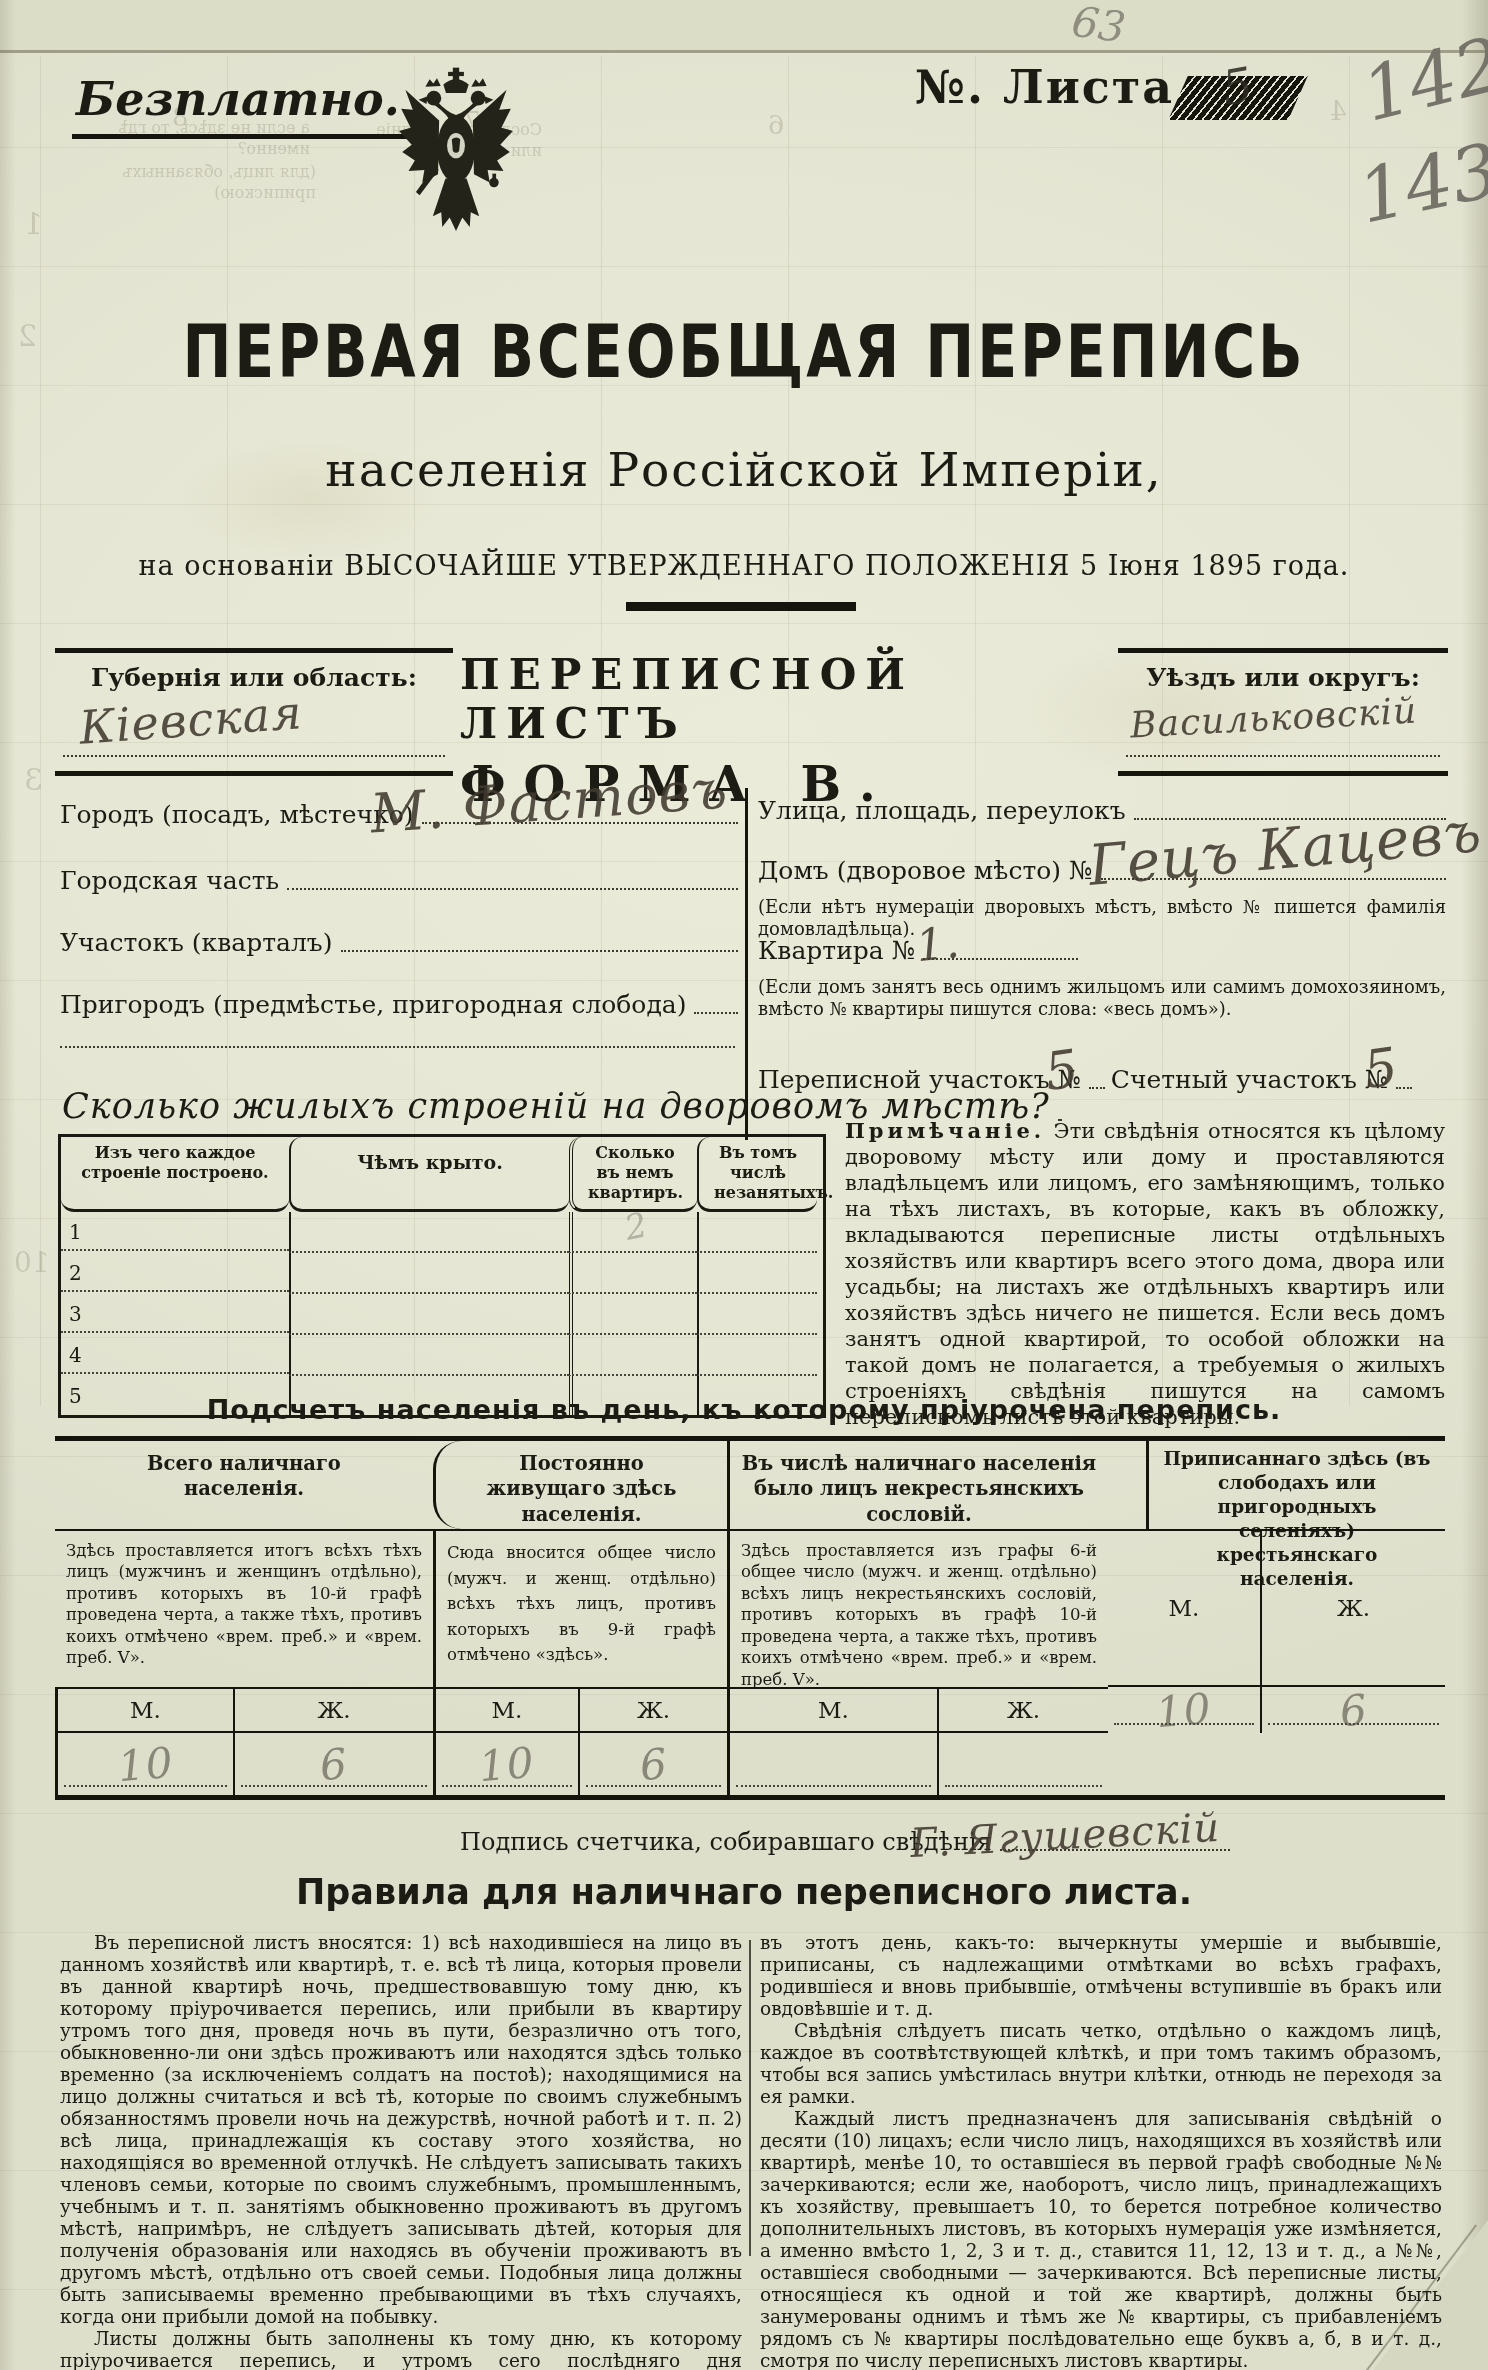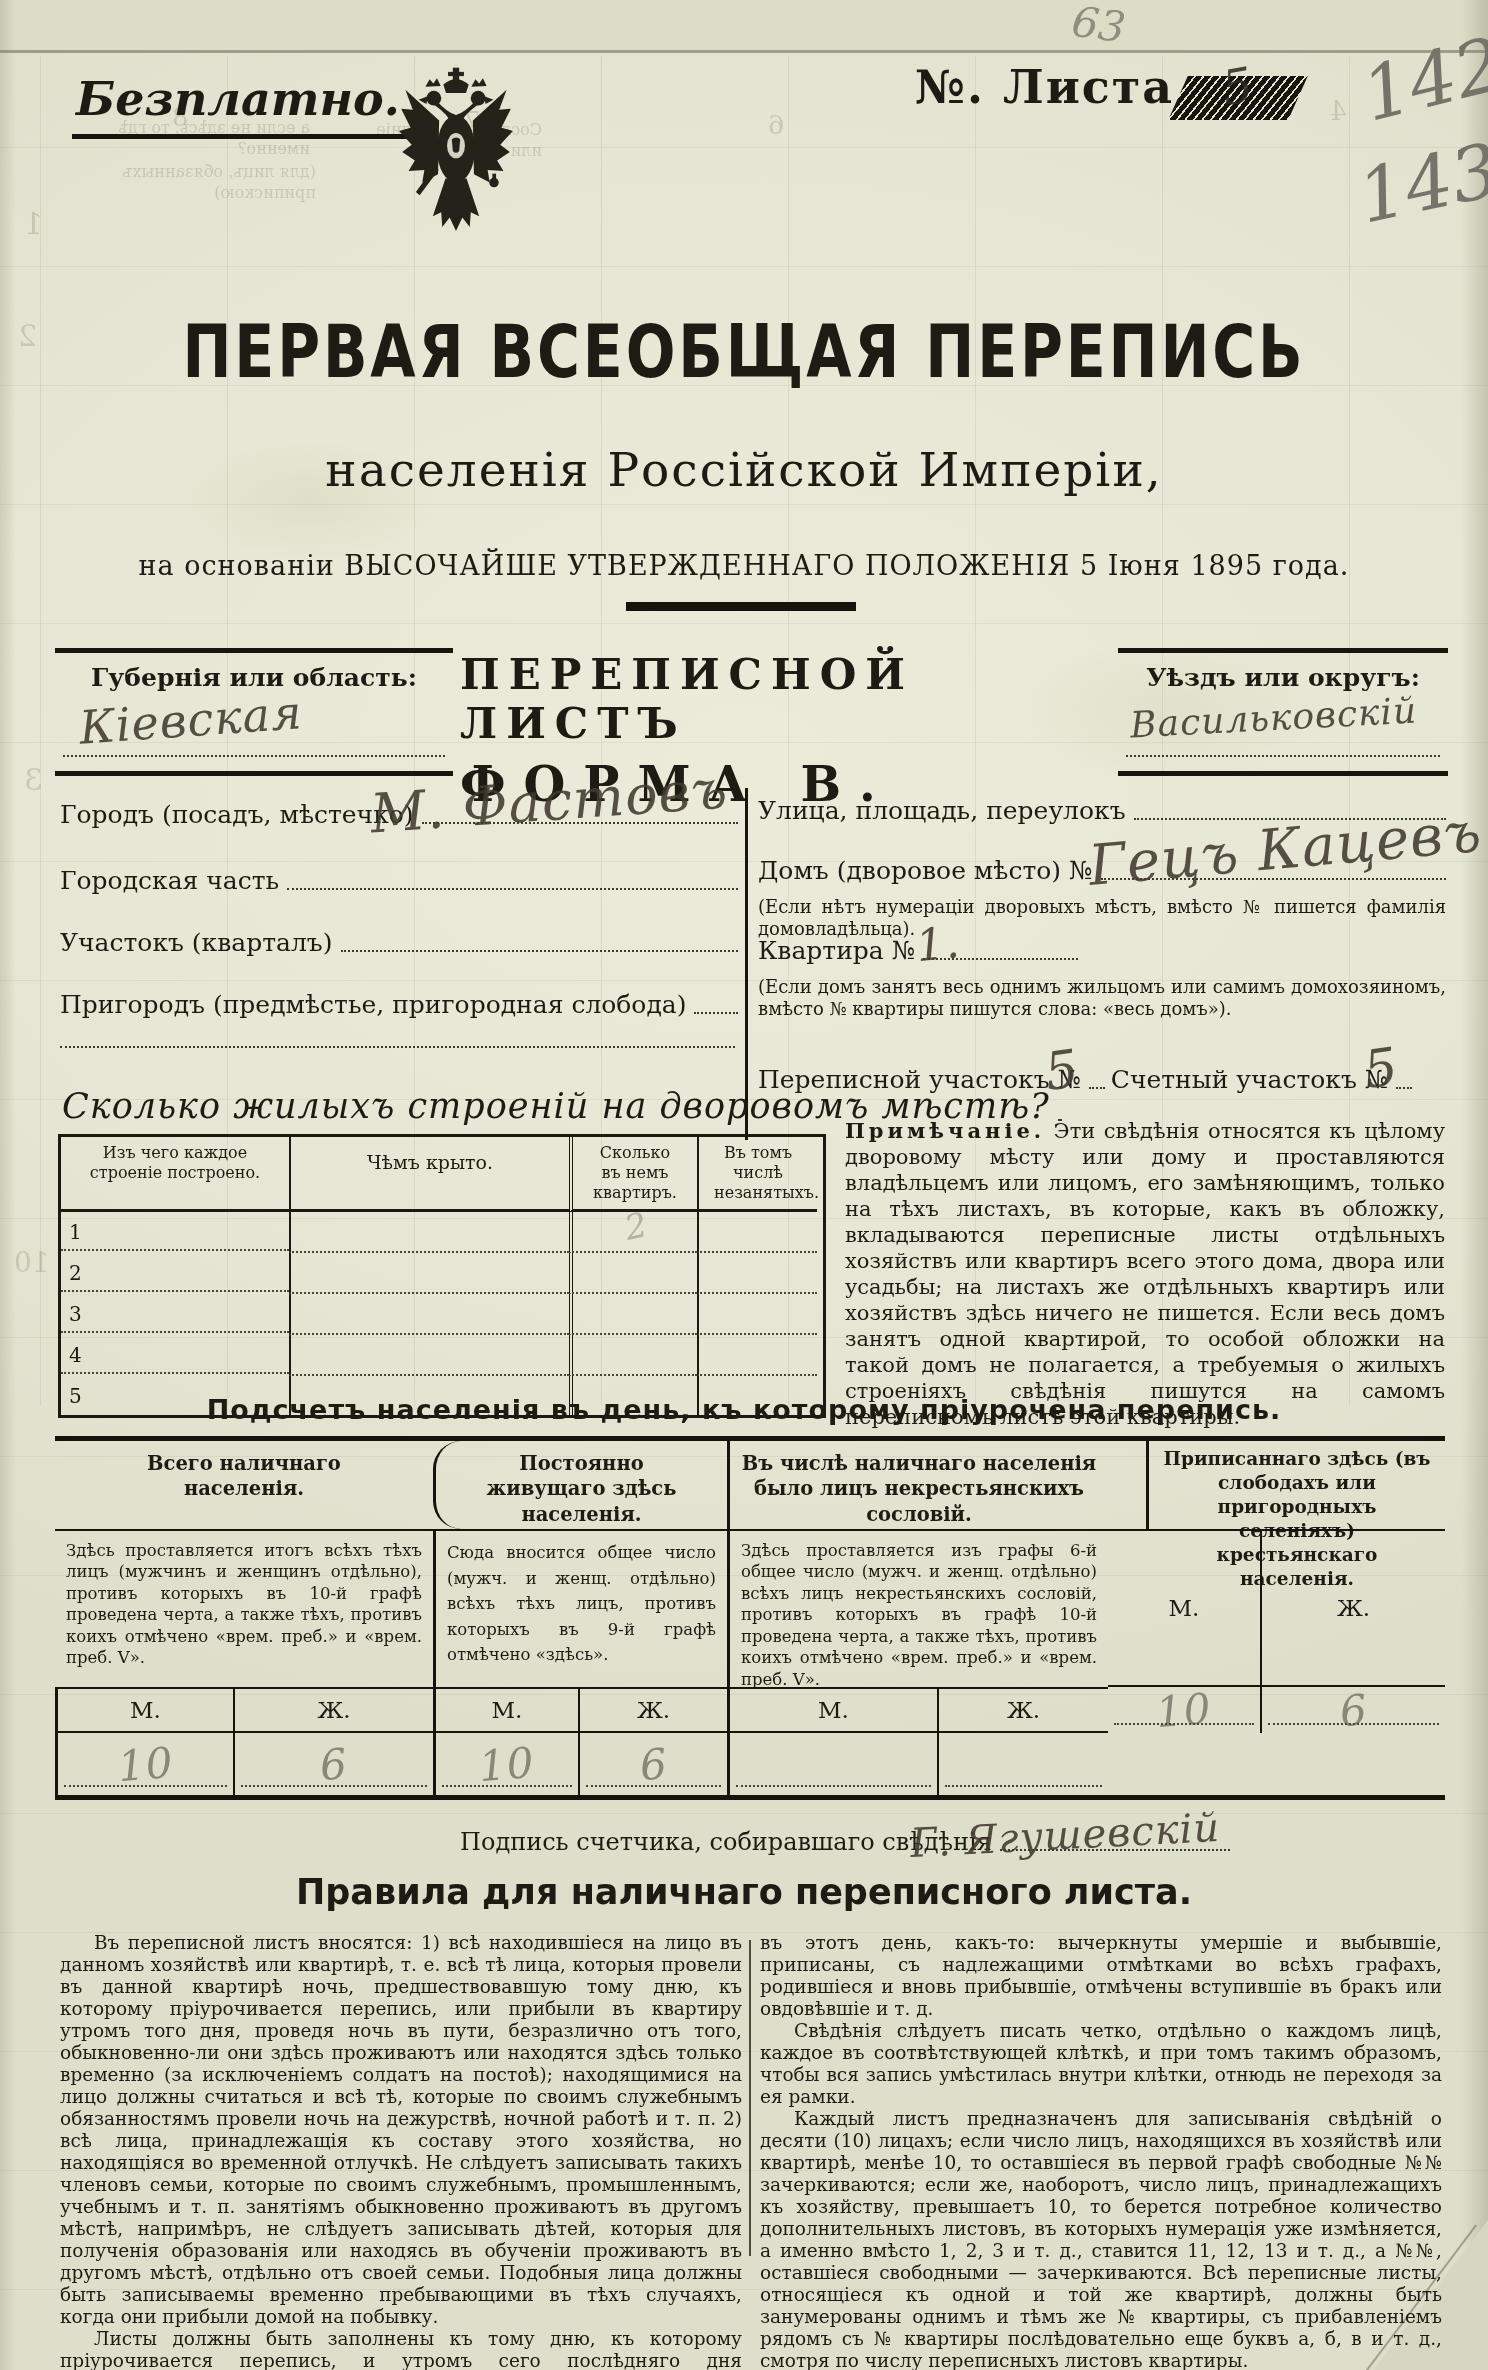--- a/index.html
+++ b/index.html
@@ -13,21 +13,21 @@
   .pencil{font-family:"DejaVu Serif",serif;font-style:italic;color:#76746a;white-space:nowrap;}
   .faint{font-family:"DejaVu Serif",serif;color:#7b795f;opacity:.26;filter:blur(.4px);transform:scaleX(-1);transform-origin:center;}
   .dotfill{flex:1;border-bottom:2px dotted #3c3a2e;margin-left:8px;margin-bottom:5px;height:2px;}
   .dotline{border-bottom:2px dotted #3c3a2e;}
   .frow{position:absolute;display:flex;align-items:flex-end;}
   .flabel{font-size:25px;white-space:nowrap;}
   .smallnote{font-size:18px;line-height:1.22;text-align:justify;}
   .boxthick{border-top:5px solid #17160e;border-bottom:5px solid #17160e;}
   
   #b-table{position:absolute;left:58px;top:1134px;width:762px;border:3px solid #1b1a12;display:grid;grid-template-columns:228px 280px 128px 120px;background:transparent;}
-  .bh{border-bottom:3px solid #1b1a12;border-left:2px solid #1b1a12;padding:6px 15px;font-weight:normal;font-size:16px;text-align:center;line-height:1.25;}
+  .bh{border-bottom:3px solid #1b1a12;border-left:2px solid #1b1a12;padding:6px 15px;font-weight:bold;font-size:16px;text-align:center;line-height:1.25;border-radius:13px;}
   .bh:first-child{border-left:none;}
   .bh.dbl{border-left:4px double #1b1a12;}
   .bc{height:39px;border-left:2px solid #1b1a12;border-bottom:2px dotted #45433a;position:relative;}
   .bc.first{border-left:none;font-size:20px;padding:8px 0 0 8px;box-sizing:border-box;}
   .bc.dbl{border-left:4px double #1b1a12;}
   .bc.last{border-bottom:none;}
   
   #t-table{position:absolute;left:55px;top:1436px;width:1390px;border-top:5px solid #15140d;border-bottom:5px solid #15140d;display:grid;grid-template-columns:178px 200px 145px 149px 210px 171px 152px 185px;grid-template-rows:88px 158px 46px 62px;}
   .th{grid-column:span 2;border-left:3px solid #15140d;padding:10px 10px 4px;font-weight:bold;font-size:19.5px;text-align:center;line-height:1.3;}
   .th.nb,.td.nb{border-left:none;}

